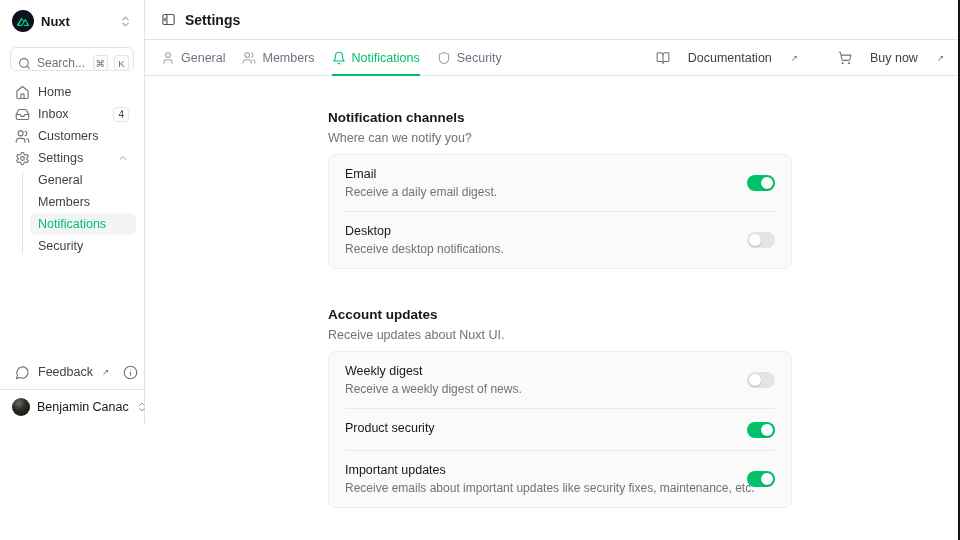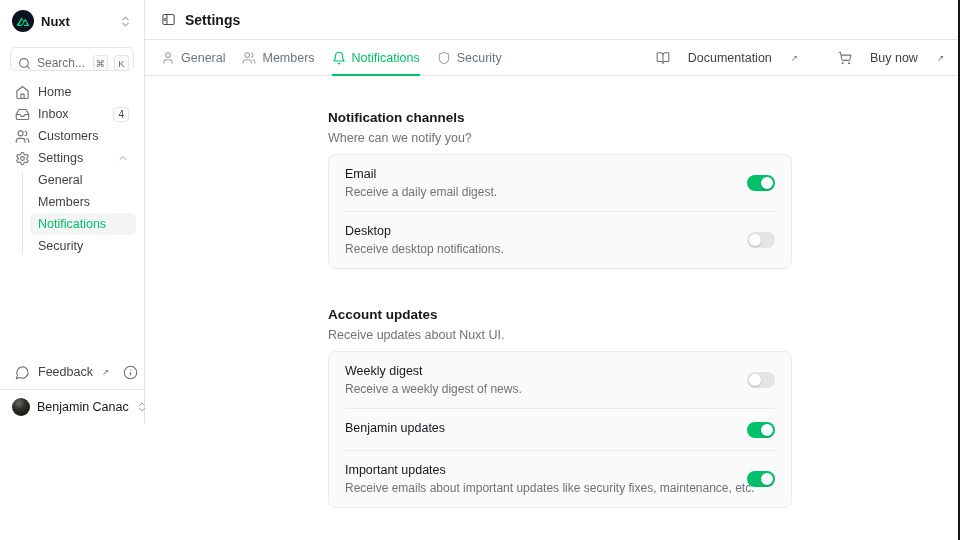--- a/index.html
+++ b/index.html
@@ -349,21 +349,21 @@
             <div class="row">
               <div class="row-texts">
                 <div class="row-title">Weekly digest</div>
                 <div class="row-desc">Receive a weekly digest of news.</div>
               </div>
               <div class="toggle"></div>
             </div>
             <div class="sep"></div>
             <div class="row">
               <div class="row-texts">
-                <div class="row-title">Benjamin updates</div>
+                <div class="row-title">Product security</div>
               </div>
               <div class="toggle on"></div>
             </div>
             <div class="sep"></div>
             <div class="row">
               <div class="row-texts">
                 <div class="row-title">Important updates</div>
                 <div class="row-desc">Receive emails about important updates like security fixes, maintenance, etc.</div>
               </div>
               <div class="toggle on"></div>

